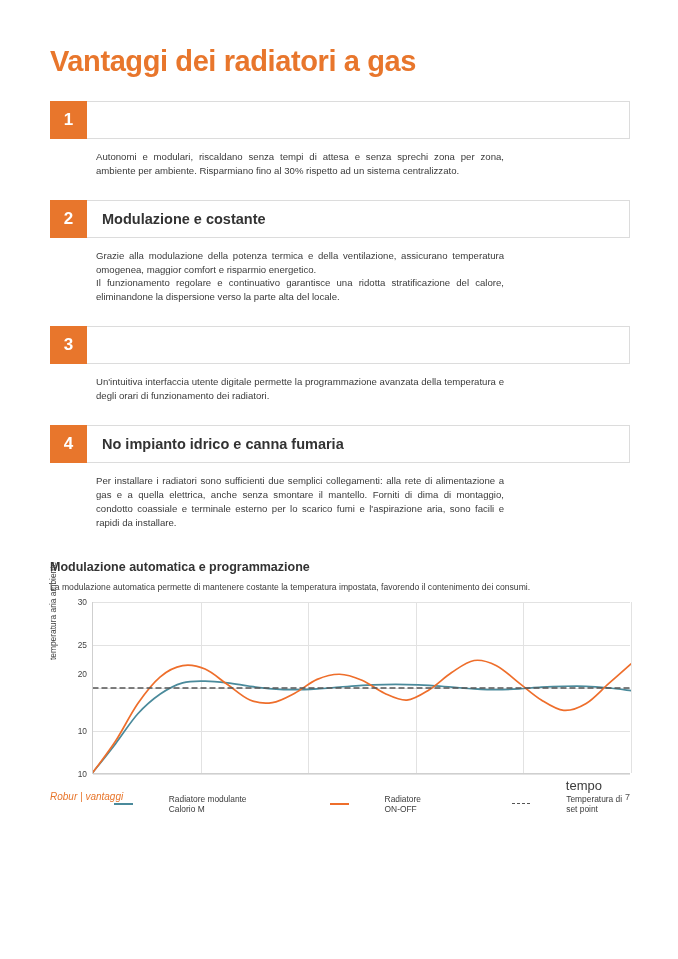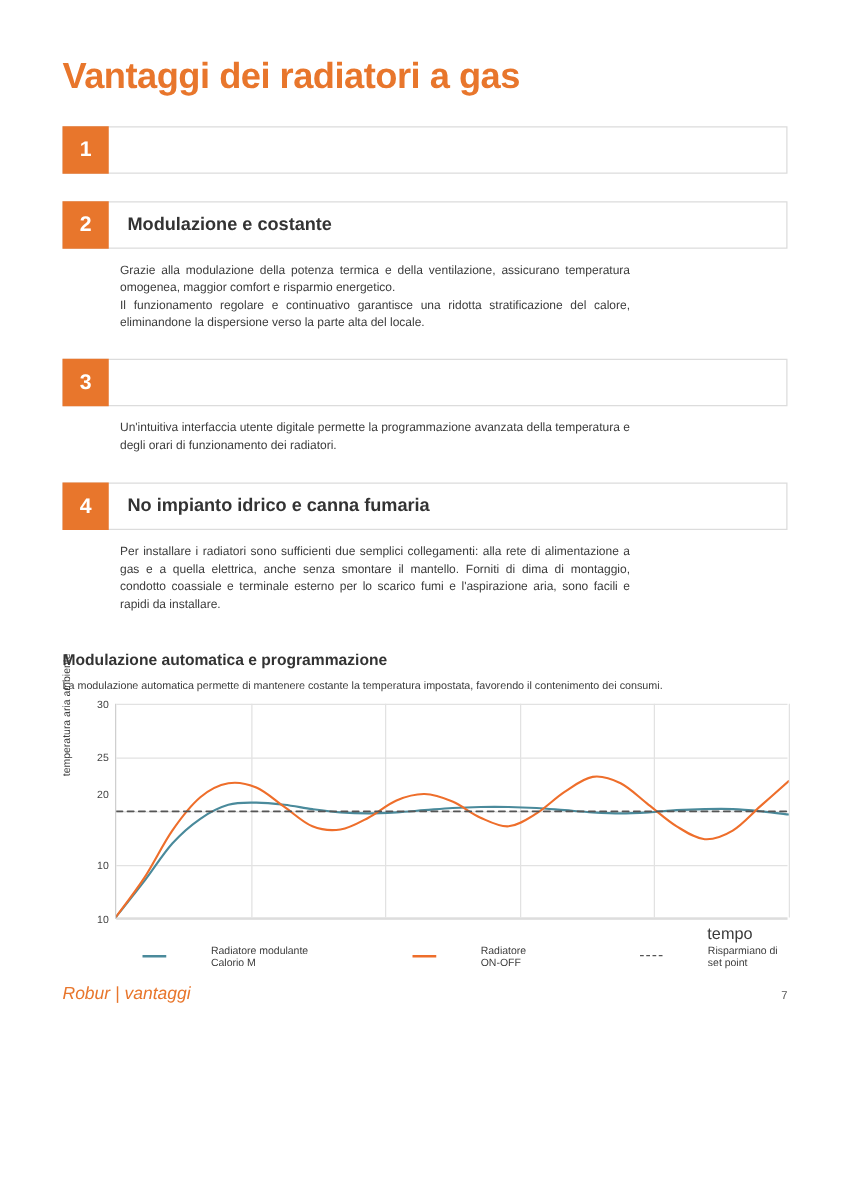--- a/index.html
+++ b/index.html
@@ -180,21 +180,21 @@
   .footer {
     position: absolute;
     left: 50px;
     bottom: 28px;
     width: 580px;
     display: flex;
     justify-content: space-between;
     align-items: baseline;
   }
   .footer-left {
-    font-size: 14px;
+    font-size: 10px;
     color: #E8762C;
     font-style: italic;
   }
   .footer-right {
     font-size: 9px;
     color: #555555;
   }
 </style>
 </head>
 <body>
@@ -202,20 +202,23 @@
 <div class="page">
   <div class="left-bar"></div>
 
   <div class="content">
 
     <h1 class="title">Vantaggi dei radiatori a gas</h1>
 
     <div class="item">
       <div class="item-head">
         <div class="item-num">1</div>
+      </div>
+      <div class="item-body">
+        <p>Autonomi e modulari, riscaldano senza tempi di attesa e senza sprechi zona per zona, ambiente per ambiente. Risparmiano fino al 30% rispetto ad un sistema centralizzato.</p>
       </div>
     </div>
 
     <div class="item">
       <div class="item-head">
         <div class="item-num">2</div>
         <div class="item-title">Modulazione e costante</div>
       </div>
       <div class="item-body">
         <p style="white-space:pre-line">Grazie alla modulazione della potenza termica e della ventilazione, assicurano temperatura omogenea, maggior comfort e risparmio energetico.
@@ -274,21 +277,21 @@
           <div class="legend-item i0">
             <span class="swatch" style="border-top-color: rgb(74, 138, 155);"></span>
             <span>Radiatore modulante Calorio M</span>
           </div>
           <div class="legend-item i1">
             <span class="swatch" style="border-top-color: rgb(238, 110, 43);"></span>
             <span>Radiatore ON-OFF</span>
           </div>
           <div class="legend-item i2">
             <span class="swatch dashed" style="border-top-color: rgb(85, 85, 85);"></span>
-            <span>Risparmiano di set point</span>
+            <span>Temperatura di set point</span>
           </div>
         </div>
     </div>
 
   </div>
 
   <div class="footer">
     <div class="footer-left">Robur | vantaggi</div>
     <div class="footer-right">7</div>
   </div>

